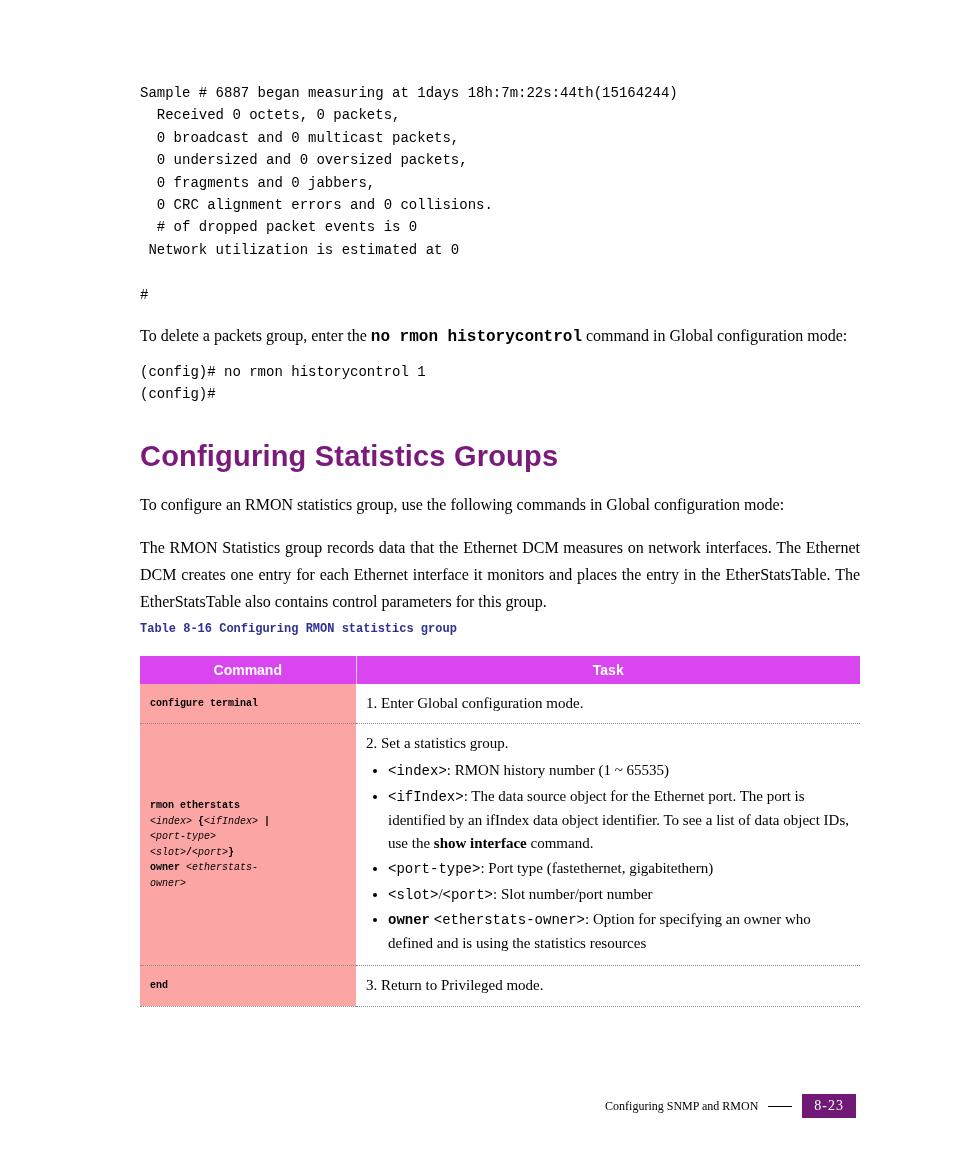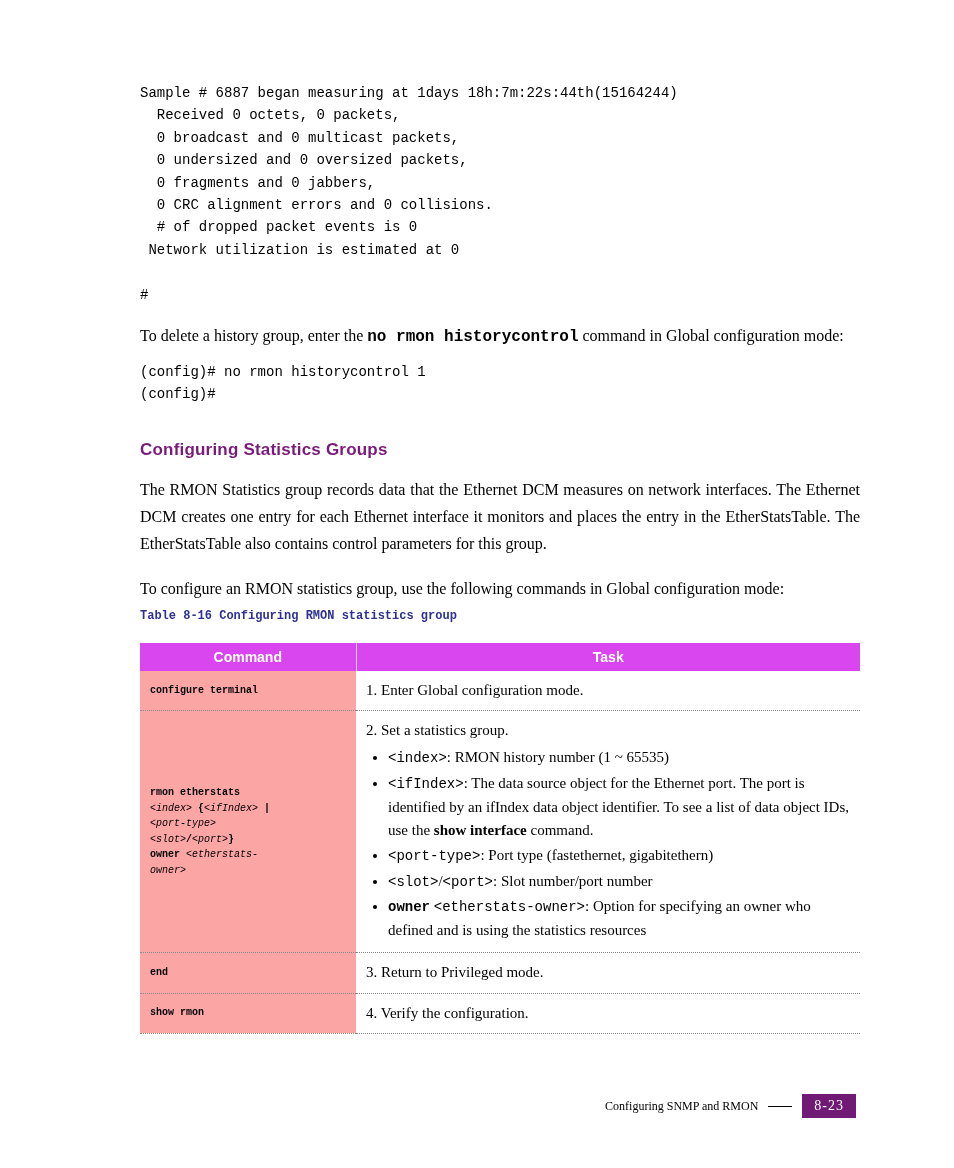--- a/index.html
+++ b/index.html
@@ -34,21 +34,21 @@
     margin: 16px 0 6px 0;
   }
   .para .cmdinline {
     font-family: "Courier New", Courier, monospace;
     font-weight: bold;
   }
   h2.section {
     font-family: "Trebuchet MS", "Arial Narrow", Arial, sans-serif;
     font-weight: bold;
     color: #7a1a7a;
-    font-size: 17px;
+    font-size: 29px;
     margin: 34px 0 8px 0;
     letter-spacing: 0.2px;
   }
   .caption {
     font-family: Liberation Mono, monospace;
     font-size: 12px;
     font-weight: bold;
     color: #2e3192;
     margin: 6px 0 20px 0;
   }
@@ -119,31 +119,31 @@
 <span>  0 broadcast and 0 multicast packets,</span>
 <span>  0 undersized and 0 oversized packets,</span>
 <span>  0 fragments and 0 jabbers,</span>
 <span>  0 CRC alignment errors and 0 collisions.</span>
 <span>  # of dropped packet events is 0</span>
 <span> Network utilization is estimated at 0</span>
 <span></span>
 <span>#</span></pre>
 
   <p class="para">
-    <span>To delete a history group, enter the </span><span class="cmdinline">no rmon historycontrol</span><span> command in Global configuration mode:</span>
+    <span>To delete a packets group, enter the </span><span class="cmdinline">no rmon historycontrol</span><span> command in Global configuration mode:</span>
   </p>
 
   <pre class="mono codeblock"><span><span>(config)# </span><b>no rmon historycontrol 1</b></span>
 <span>(config)#</span></pre>
 
   <h2 class="section">Configuring Statistics Groups</h2>
 
+  <p class="para" style="margin-top:18px">To configure an RMON statistics group, use the following commands in Global configuration mode:</p>
+
   <p class="para">The RMON Statistics group records data that the Ethernet DCM measures on network interfaces. The Ethernet DCM creates one entry for each Ethernet interface it monitors and places the entry in the EtherStatsTable. The EtherStatsTable also contains control parameters for this group.</p>
-
-  <p class="para" style="margin-top:18px">To configure an RMON statistics group, use the following commands in Global configuration mode:</p>
 
   <div class="caption">Table 8-16   Configuring RMON statistics group</div>
 
   <table class="cmd">
     <thead>
       <tr>
         <th>Command</th>
         <th>Task</th>
       </tr>
     </thead>
@@ -169,24 +169,20 @@
             <li><span class="tt">&lt;port-type&gt;</span><span>: Port type (fastethernet, gigabitethern)</span></li>
             <li><span class="tt">&lt;slot&gt;</span><span>/</span><span class="tt">&lt;port&gt;</span><span>: Slot number/port number</span></li>
             <li><span class="tt b">owner</span><span> </span><span class="tt">&lt;etherstats-owner&gt;</span><span>: Option for specifying an owner who defined and is using the statistics resources</span></li>
           </ul>
         </td>
       </tr>
       <tr>
         <td class="left">end</td>
         <td>3. Return to Privileged mode.</td>
       </tr>
-      <tr>
-        <td class="left">show rmon</td>
-        <td>4. Verify the configuration.</td>
-      </tr>
     </tbody>
   </table>
 
 </div>
 
 <div class="footer">
   <span class="ftxt">Configuring SNMP and RMON</span>
   <span class="dash"></span>
   <span class="badge">8-23</span>
 </div>

